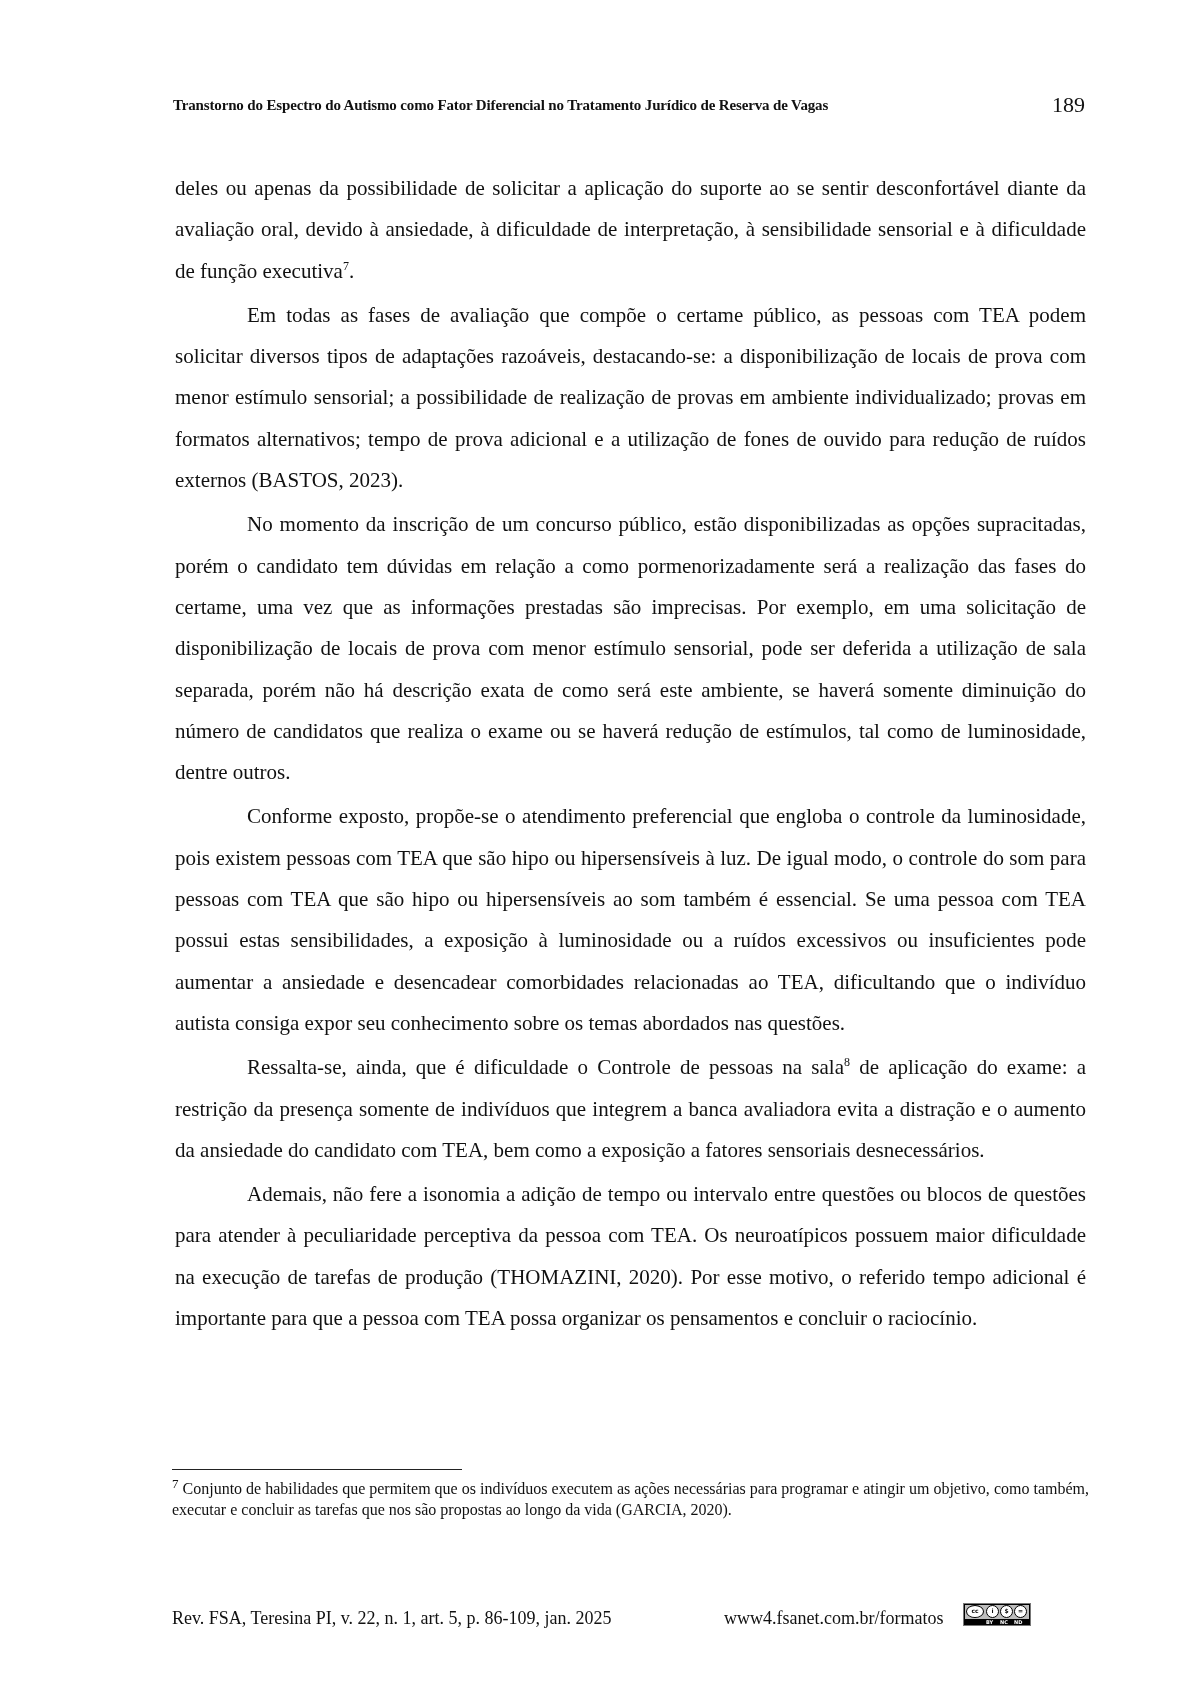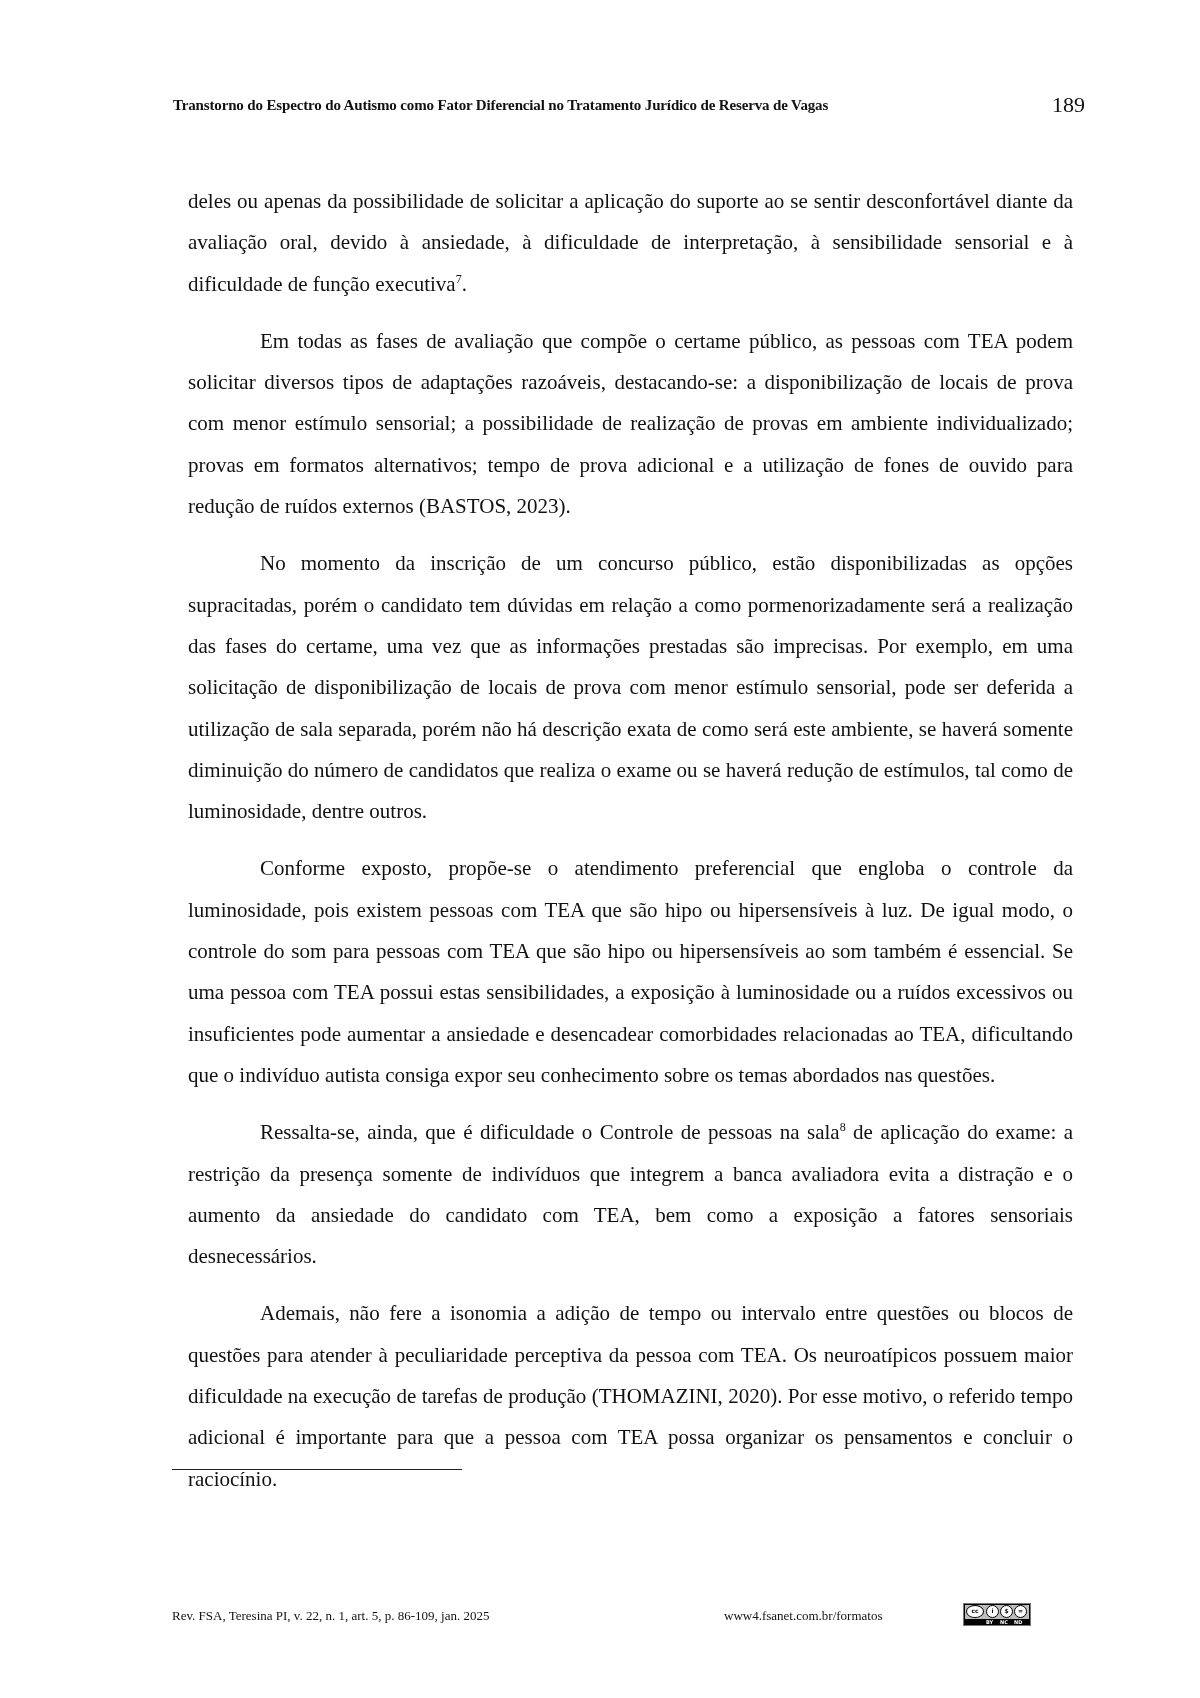--- a/index.html
+++ b/index.html
@@ -3,29 +3,29 @@
 <meta charset="utf-8">
 <style>
   html, body { margin: 0; padding: 0; background: #ffffff; }
   body { width: 1200px; height: 1698px; position: relative; overflow: hidden;
          font-family: "Liberation Serif", serif; color: #111; }
   .header-title { position: absolute; left: 173px; top: 97px; font-weight: bold;
                   font-size: 15px; letter-spacing: -0.15px; }
   .page-number { position: absolute; left: 1052px; top: 92px; font-size: 22px; }
   .body-text { position: absolute; left: 172px; top: 165px; width: 917px;
                font-size: 21px; line-height: 41.3px; text-align: justify; }
-  .body-text p { margin: 16px; }
+  .body-text p { margin: 3px; }
   .body-text p.indent { text-indent: 72px; }
   sup { font-size: 12px; line-height: 0; vertical-align: super; }
   .fn-rule { position: absolute; left: 172px; top: 1469px; width: 290px; height: 1px; background: #222; }
   .footnotes { position: absolute; left: 172px; top: 1479px; width: 917px;
                font-size: 16px; line-height: 20.5px; text-align: justify; }
   .footnotes p { margin: 0; }
   .footnotes sup { font-size: 13px; }
-  .footer { position: absolute; top: 1608px; font-size: 13px; }
+  .footer { position: absolute; top: 1608px; font-size: 18px; }
   .footer-ref { left: 172px; }
   .footer-url { left: 724px; }
   .cc-badge { position: absolute; left: 963px; top: 1603px; width: 68px; height: 23px;
               background: #000; border: 1px solid #777; box-sizing: border-box; }
   .cc-badge .cc-top { position: absolute; left: 1px; top: 1px; right: 1px; height: 14px; background: #bdbdbd; }
   .cc-badge .circ { position: absolute; top: 1px; width: 13px; height: 13px; border-radius: 50%;
                     background: #fff; border: 1.5px solid #000; box-sizing: border-box;
                     font-family: "DejaVu Sans", sans-serif; font-size: 6px; line-height: 10px;
                     text-align: center; font-weight: bold; }
   .cc-badge .lbl { position: absolute; bottom: 0px; font-family: "DejaVu Sans", sans-serif;
@@ -42,20 +42,21 @@
   <p class="indent">Em todas as fases de avaliação que compõe o certame público, as pessoas com TEA podem solicitar diversos tipos de adaptações razoáveis, destacando-se: a disponibilização de locais de prova com menor estímulo sensorial; a possibilidade de realização de provas em ambiente individualizado; provas em formatos alternativos; tempo de prova adicional e a utilização de fones de ouvido para redução de ruídos externos (BASTOS, 2023).</p>
   <p class="indent">No momento da inscrição de um concurso público, estão disponibilizadas as opções supracitadas, porém o candidato tem dúvidas em relação a como pormenorizadamente será a realização das fases do certame, uma vez que as informações prestadas são imprecisas. Por exemplo, em uma solicitação de disponibilização de locais de prova com menor estímulo sensorial, pode ser deferida a utilização de sala separada, porém não há descrição exata de como será este ambiente, se haverá somente diminuição do número de candidatos que realiza o exame ou se haverá redução de estímulos, tal como de luminosidade, dentre outros.</p>
   <p class="indent">Conforme exposto, propõe-se o atendimento preferencial que engloba o controle da luminosidade, pois existem pessoas com TEA que são hipo ou hipersensíveis à luz. De igual modo, o controle do som para pessoas com TEA que são hipo ou hipersensíveis ao som também é essencial. Se uma pessoa com TEA possui estas sensibilidades, a exposição à luminosidade ou a ruídos excessivos ou insuficientes pode aumentar a ansiedade e desencadear comorbidades relacionadas ao TEA, dificultando que o indivíduo autista consiga expor seu conhecimento sobre os temas abordados nas questões.</p>
   <p class="indent"><span>Ressalta-se, ainda, que é dificuldade o Controle de pessoas na sala</span><sup>8</sup><span> de aplicação do exame: a restrição da presença somente de indivíduos que integrem a banca avaliadora evita a distração e o aumento da ansiedade do candidato com TEA, bem como a exposição a fatores sensoriais desnecessários.</span></p>
   <p class="indent">Ademais, não fere a isonomia a adição de tempo ou intervalo entre questões ou blocos de questões para atender à peculiaridade perceptiva da pessoa com TEA. Os neuroatípicos possuem maior dificuldade na execução de tarefas de produção (THOMAZINI, 2020). Por esse motivo, o referido tempo adicional é importante para que a pessoa com TEA possa organizar os pensamentos e concluir o raciocínio.</p>
 </div>
 
 <div class="fn-rule"></div>
 
 <div class="footnotes">
+  <p><sup>7</sup><span> Conjunto de habilidades que permitem que os indivíduos executem as ações necessárias para programar e atingir um objetivo, como também, executar e concluir as tarefas que nos são propostas ao longo da vida (GARCIA, 2020).</span></p>
 </div>
 
 <div class="footer footer-ref">Rev. FSA, Teresina PI, v. 22, n. 1, art. 5, p. 86-109, jan. 2025</div>
 <div class="footer footer-url">www4.fsanet.com.br/formatos</div>
 
 <div class="cc-badge">
   <div class="cc-top"></div>
   <div class="circ" style="left:2px;width:18px;">cc</div>
   <div class="circ" style="left:22px;">i</div>
   <div class="circ" style="left:36px;">$</div>

